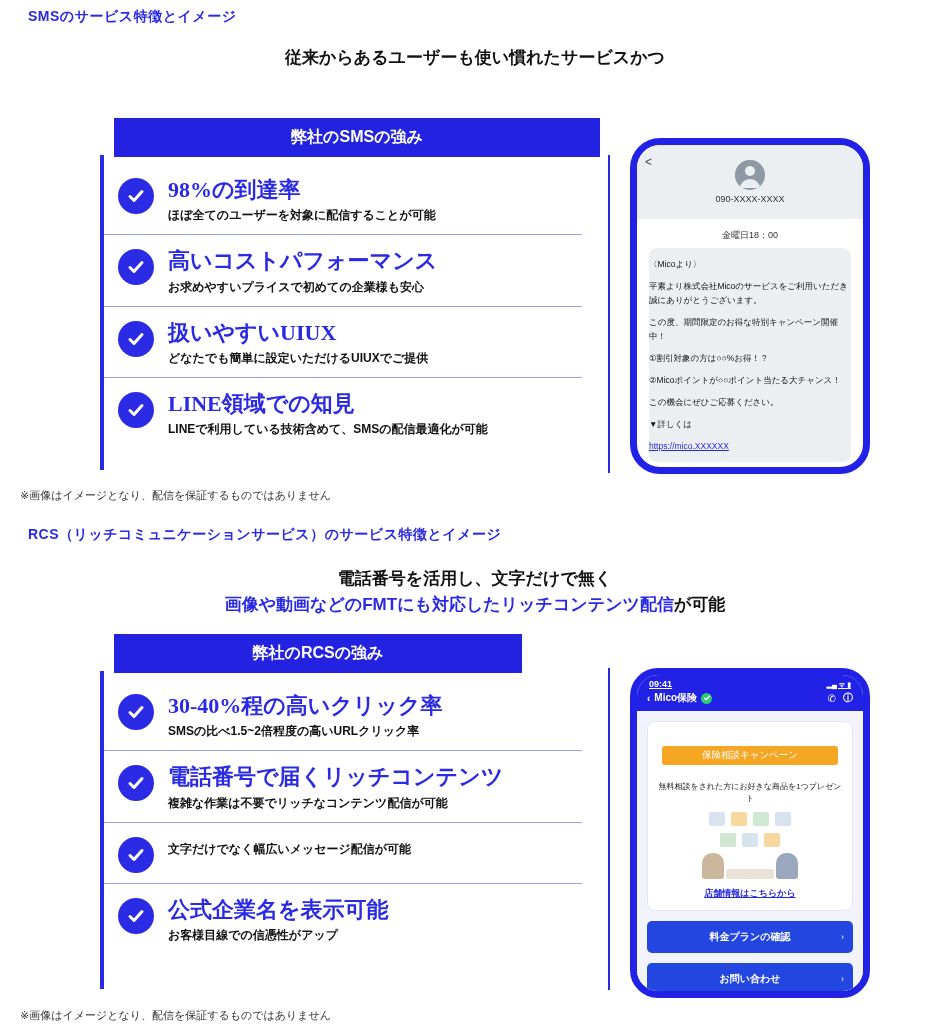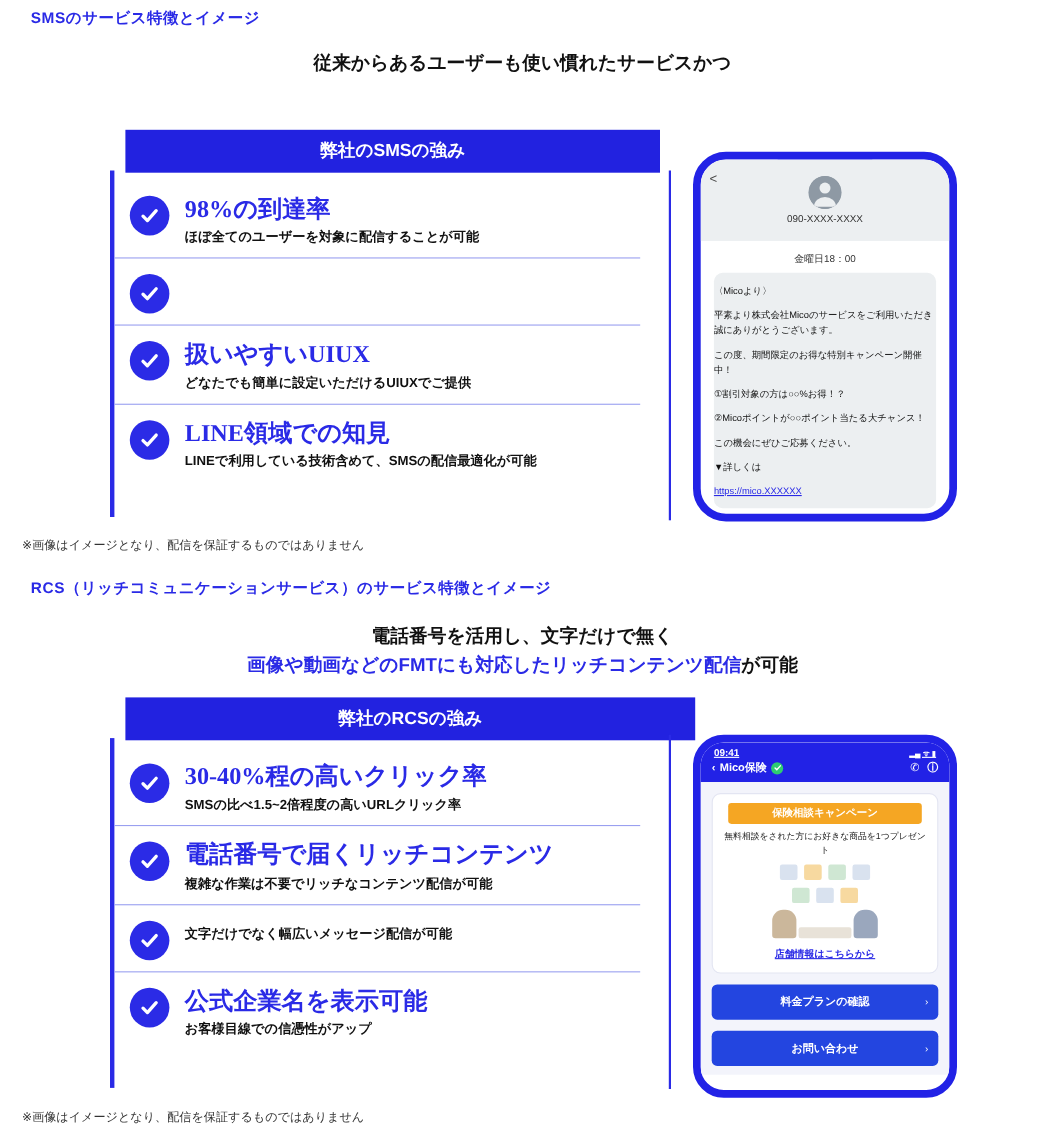--- a/index.html
+++ b/index.html
@@ -131,22 +131,22 @@
   .rcs-bar-left{display:flex;align-items:center;gap:4px;}
   .verified{
     width:11px;height:11px;border-radius:50%;background:#2ecc71;
     display:inline-flex;align-items:center;justify-content:center;
   }
   .rcs-body{background:#f3f4fb;padding:10px 10px 8px;}
   .promo{
     background:#fff;border-radius:8px;padding:8px 8px 10px;border:1px solid #e3e5f2;
   }
   .promo-title{
-    background:#f5a623;color:#fff;font-weight:bold;font-size:9.5px;
-    text-align:center;border-radius:3px;padding:3px 0;margin:0 6px;
+    background:#f5a623;color:#fff;font-weight:normal;font-size:9.5px;
+    text-align:center;border-radius:3px;padding:3px 0;margin:16px 6px;
   }
   .promo-sub{font-size:8px;text-align:center;margin-top:6px;line-height:1.5;color:#222;}
   .promo-row{display:flex;justify-content:center;gap:6px;margin-top:7px;}
   .gift{width:16px;height:14px;background:#d9e2ef;border-radius:2px;}
   .gift.o{background:#f7d9a0;}
   .gift.g{background:#cfe7d3;}
   .promo-illus{
     display:flex;align-items:flex-end;justify-content:center;gap:2px;margin-top:6px;
   }
   .person{width:22px;height:26px;background:#cbb79b;border-radius:10px 10px 3px 3px;}
@@ -191,20 +191,24 @@
         <div class="item-title">98%の到達率</div>
         <div class="item-sub">ほぼ全てのユーザーを対象に配信することが可能</div>
       </div>
     </div>
 
     <div class="item">
       <div class="check">
         <svg width="20" height="20" viewBox="0 0 20 20">
             <path d="M4 10.5 L8 14.5 L16 5.5" stroke="#fff" stroke-width="3" fill="none" stroke-linecap="round" stroke-linejoin="round"></path>
           </svg>
+      </div>
+      <div class="item-text">
+        <div class="item-title">高いコストパフォーマンス</div>
+        <div class="item-sub">お求めやすいプライスで初めての企業様も安心</div>
       </div>
     </div>
 
     <div class="item">
       <div class="check">
         <svg width="20" height="20" viewBox="0 0 20 20">
             <path d="M4 10.5 L8 14.5 L16 5.5" stroke="#fff" stroke-width="3" fill="none" stroke-linecap="round" stroke-linejoin="round"></path>
           </svg>
       </div>
       <div class="item-text">
@@ -262,21 +266,21 @@
 
   <div class="sec-title" style="position:absolute;left:28px;top:526px;">RCS（リッチコミュニケーションサービス）のサービス特徴とイメージ</div>
 
   <div class="head-lines" style="position:absolute;left:0;right:0;top:566px;">
     <div>電話番号を活用し、文字だけで無く</div>
     <div>
       <span class="blue">画像や動画などのFMTにも対応したリッチコンテンツ配信</span><span>が可能</span>
     </div>
   </div>
 
-  <div class="band" style="position:absolute;left:100px;top:634px;width:518px;">弊社のRCSの強み</div>
+  <div class="band" style="position:absolute;left:100px;top:634px;width:408px;">弊社のRCSの強み</div>
 
   <div class="left-rule" style="left:100px;top:671px;height:318px;"></div>
 
   <div class="items" style="position:absolute;left:104px;top:674px;width:478px;">
 
     <div class="item">
       <div class="check">
         <svg width="20" height="20" viewBox="0 0 20 20">
             <path d="M4 10.5 L8 14.5 L16 5.5" stroke="#fff" stroke-width="3" fill="none" stroke-linecap="round" stroke-linejoin="round"></path>
           </svg>

